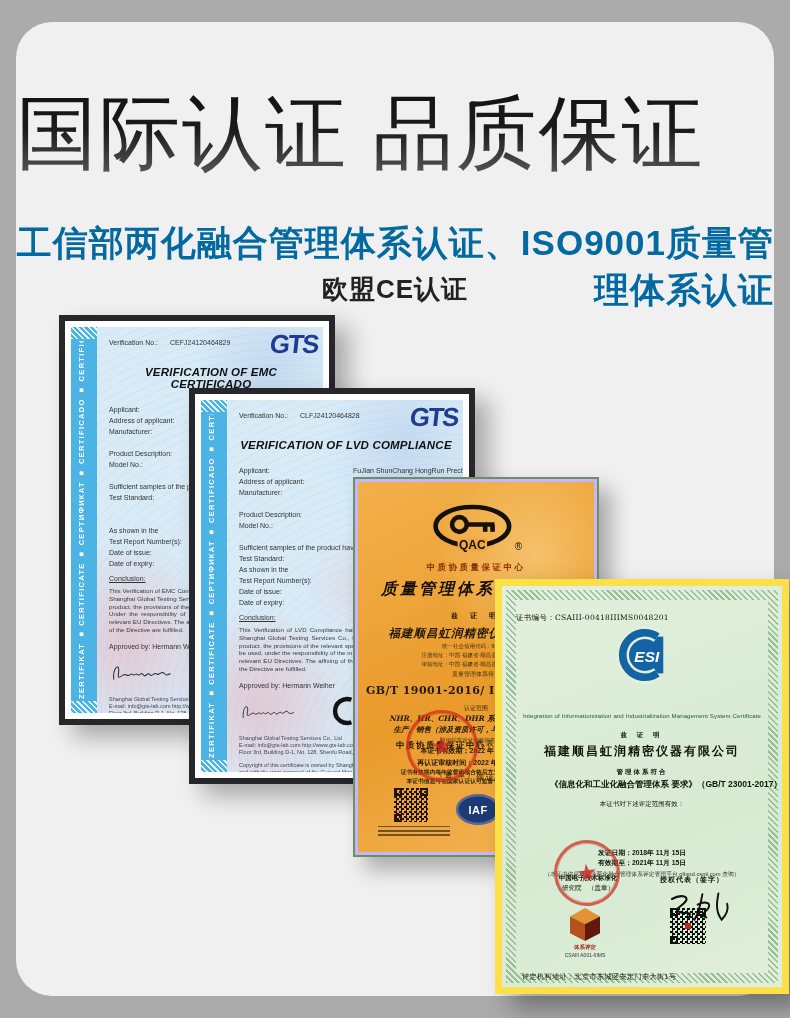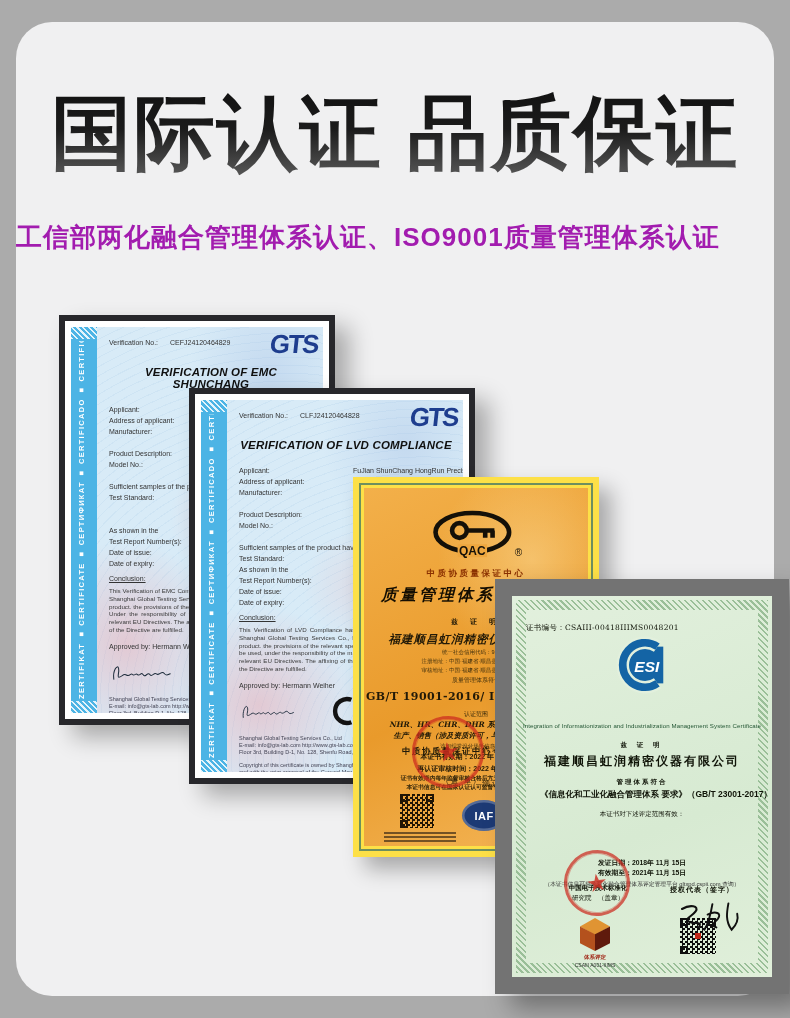--- a/index.html
+++ b/index.html
@@ -1,22 +1,22 @@
 <!DOCTYPE html>
 <html><head>
 <meta charset="utf-8">
 <style>
   *{box-sizing:border-box;margin:0;padding:0}
   html,body{width:790px;height:1018px;overflow:hidden}
   body{position:relative;background:#ababab;font-family:"Liberation Sans",sans-serif}
   .c{position:absolute}
   .panel{position:absolute;left:16px;top:22px;width:758px;height:974px;background:#f0f0f1;border-radius:36px}
   
-  .headline{position:absolute;left:0;top:58px;width:100%;text-align:center;font-size:81px;font-weight:700;letter-spacing:2px;color:#1a1a1a;background:linear-gradient(180deg,#101010 0%,#1b1b1b 45%,#4e4e4e 82%,#636363 100%);-webkit-background-clip:text;background-clip:text;-webkit-text-fill-color:transparent}
-  .sub1{position:absolute;left:0;top:198px;width:100%;text-align:left;font-size:26px;font-weight:600;color:#a21caf;letter-spacing:1px}
+  .headline{position:absolute;left:0;top:58px;width:100%;text-align:left;font-size:81px;font-weight:400;letter-spacing:2px;color:#1a1a1a;background:linear-gradient(180deg,#101010 0%,#1b1b1b 45%,#4e4e4e 82%,#636363 100%);-webkit-background-clip:text;background-clip:text;-webkit-text-fill-color:transparent}
+  .sub1{position:absolute;left:0;top:198px;width:100%;text-align:right;font-size:35px;font-weight:600;color:#0369a1;letter-spacing:1px}
   .sub2{position:absolute;left:0;top:250px;width:100%;text-align:center;font-size:26px;font-weight:600;color:#222;letter-spacing:1px}
   
   .gts-cert{background:#fff;border:6px solid #27272b;padding:6px;box-shadow:14px 12px 22px rgba(0,0,0,.30)}
   .paper{position:relative;width:100%;height:100%;display:flex;overflow:hidden}
   .bluepaper{background:
     radial-gradient(55% 38% at 22% 82%, rgba(238,160,168,.45), transparent 70%),
     radial-gradient(45% 35% at 78% 12%, rgba(160,185,225,.35), transparent 70%),
     radial-gradient(30% 22% at 60% 50%, rgba(238,170,175,.22), transparent 70%),
     repeating-radial-gradient(circle at 85% 95%, rgba(120,170,215,.10) 0 1px, transparent 1px 8px),
     #d8ebf7}
@@ -37,21 +37,21 @@
   .fullline{line-height:11px;white-space:nowrap}
   .conc-label{margin-top:4px;text-decoration:underline;line-height:11px}
   .conc{margin-top:3px;font-size:6.2px;line-height:7.8px;text-align:justify;color:#3a3a3a}
   .approved{margin-top:7px}
   .sigrow{display:flex;align-items:center;margin-top:3px}
   .sig{height:34px}
   .ce{height:30px;margin-left:6px;flex:none}
   .gfoot{margin-top:7px;font-size:5.5px;line-height:7px;color:#445}
   .gcopy{margin-top:6px;font-size:5.5px;line-height:7px;color:#445}
   
-  .qms-white{position:absolute;inset:0;background:#fde047;padding:6px;box-shadow:12px 12px 20px rgba(0,0,0,.30)}
+  .qms-white{position:absolute;inset:0;background:#c4b5fd;box-shadow:12px 12px 20px rgba(0,0,0,.30)}
   .qms-green{height:100%;border:2px solid #6e8f5e;padding:3px}
   .qms-paper{position:relative;height:100%;overflow:hidden;text-align:center;color:#221a08;
     background:radial-gradient(60% 40% at 75% 20%, rgba(255,230,170,.45), transparent 70%),linear-gradient(155deg,#f3b04a,#e99a2b 55%,#f4b658)}
   .qac-svg{margin-top:22px}
   .qms-org{margin-top:2px;font-size:8.5px;font-weight:bold;letter-spacing:2.5px;color:#8a3000}
   .qms-title{margin-top:5px;font-size:16px;font-weight:bold;font-style:italic;letter-spacing:3px;color:#140e02;font-family:"DejaVu Serif",serif}
   .qms-certify{margin-top:11px;font-size:7px;letter-spacing:5px;font-weight:bold}
   .qms-company{margin-top:5px;font-size:11.5px;font-weight:bold;font-style:italic;letter-spacing:1px;font-family:"DejaVu Serif",serif}
   .qms-tiny{margin-top:2px;font-size:5.5px;line-height:6.8px;color:#41300e}
   .qms-tiny2{margin-top:3px;font-size:6px;color:#41300e}
@@ -70,21 +70,21 @@
   .qms-issue{position:absolute;left:118px;top:290px;font-size:8px;letter-spacing:2px}
   .qr{position:relative;background:conic-gradient(#201505 25%,transparent 0 50%,#201505 0 75%,transparent 0) 0 0/5px 5px}
   .qr i{position:absolute;width:8px;height:8px;border:2px solid #201505;background:transparent}
   .qr .fa{left:0;top:0}.qr .fb{right:0;top:0}.qr .fc{left:0;bottom:0}
   .qms-qr{position:absolute;left:36px;top:306px;width:34px;height:34px}
   .microlines{position:absolute;left:20px;top:344px;width:72px;height:12px;
     background:repeating-linear-gradient(180deg,#4a3418 0 1.5px,transparent 1.5px 4.2px);opacity:.75}
   .iaf{position:absolute;left:98px;top:312px;width:44px;height:31px;border-radius:50%;background:#1d3a75;display:flex;align-items:center;justify-content:center;box-shadow:inset 0 0 0 2.5px rgba(255,255,255,.25)}
   .iaf span{color:#fff;font-weight:900;font-size:11px;letter-spacing:.5px}
   
-  .iim{background:#737373;padding:17px;box-shadow:16px 14px 24px rgba(0,0,0,.35)}
+  .iim{background:#fde047;padding:7px;box-shadow:16px 14px 24px rgba(0,0,0,.35)}
   .iim-paper{position:relative;width:100%;height:100%;overflow:hidden;color:#101408;
     background:linear-gradient(160deg,#e2f0dd,#d7ead2 60%,#e0efda)}
   .iim-frame{position:absolute;inset:4px;border:10px solid transparent;
     border-image:repeating-linear-gradient(45deg,#9abf98 0 1.6px,rgba(255,255,255,0) 1.6px 4.2px) 10;pointer-events:none}
   .iim-certno{position:absolute;left:14px;top:27px;font-size:7.5px;letter-spacing:.3px;font-family:"DejaVu Serif",serif}
   .cesi-svg{position:absolute;left:50%;top:40px;transform:translateX(-50%)}
   .iim-title{position:absolute;left:0;top:101px;width:100%;text-align:center;font-size:18px;font-weight:900;letter-spacing:2px;color:#0c0c0c}
   .iim-sub{position:absolute;left:0;top:126px;width:100%;text-align:center;font-size:6.1px;color:#253;letter-spacing:.1px}
   .iim-certify{position:absolute;left:0;top:145px;width:100%;text-align:center;font-size:6.5px;font-weight:bold;letter-spacing:4px}
   .iim-company{position:absolute;left:0;top:157px;width:100%;text-align:center;font-size:12px;font-weight:900;letter-spacing:2px}
@@ -114,33 +114,34 @@
   .iim-qr .fa{left:0;top:0}.iim-qr .fb{right:0;top:0}.iim-qr .fc{left:0;bottom:0}
   .iim-qr .dot{position:absolute;left:15px;top:15px;width:6px;height:6px;background:#c22718;border:0}
   .iim-footer{position:absolute;left:20px;top:386px;font-size:7px;letter-spacing:.5px}
 </style>
 </head>
 <body>
 
 <div class="panel">
   <h1 class="headline">国际认证 品质保证</h1>
   <div class="sub1">工信部两化融合管理体系认证、ISO9001质量管理体系认证</div>
+  <div class="sub2">欧盟CE认证</div>
 
   <section class="c gts-cert" id="emc" style="left:43px;top:293px;width:276px;height:410px;z-index:1">
     <div class="paper bluepaper">
       <div class="band">
         <span class="bandtxt">ZERTIFIKAT ■ CERTIFICATE ■ СЕРТИФИКАТ ■ CERTIFICADO ■ CERTIFICAT</span>
       </div>
       <div class="gbody">
         <div class="gts-logo">GTS</div>
         <div class="vrow">
           <span>Verification No.:</span>
           <span class="vno">CEFJ24120464829</span>
         </div>
-        <div class="gtitle">VERIFICATION OF EMC SHUNCHANG</div>
+        <div class="gtitle">VERIFICATION OF EMC CERTIFICADO</div>
         <div class="frow">
             <span class="fl">Applicant:</span>
             <span class="fv">FuJian ShunChang HongRun Precision Instruments Co., LtD.</span>
           </div>
         <div class="frow">
             <span class="fl">Address of applicant:</span>
             <span class="fv">HONGRUN HIGH-TECH PARK, SHUNCHANG, FUJIAN</span>
           </div>
         <div class="frow">
             <span class="fl">Manufacturer:</span>

